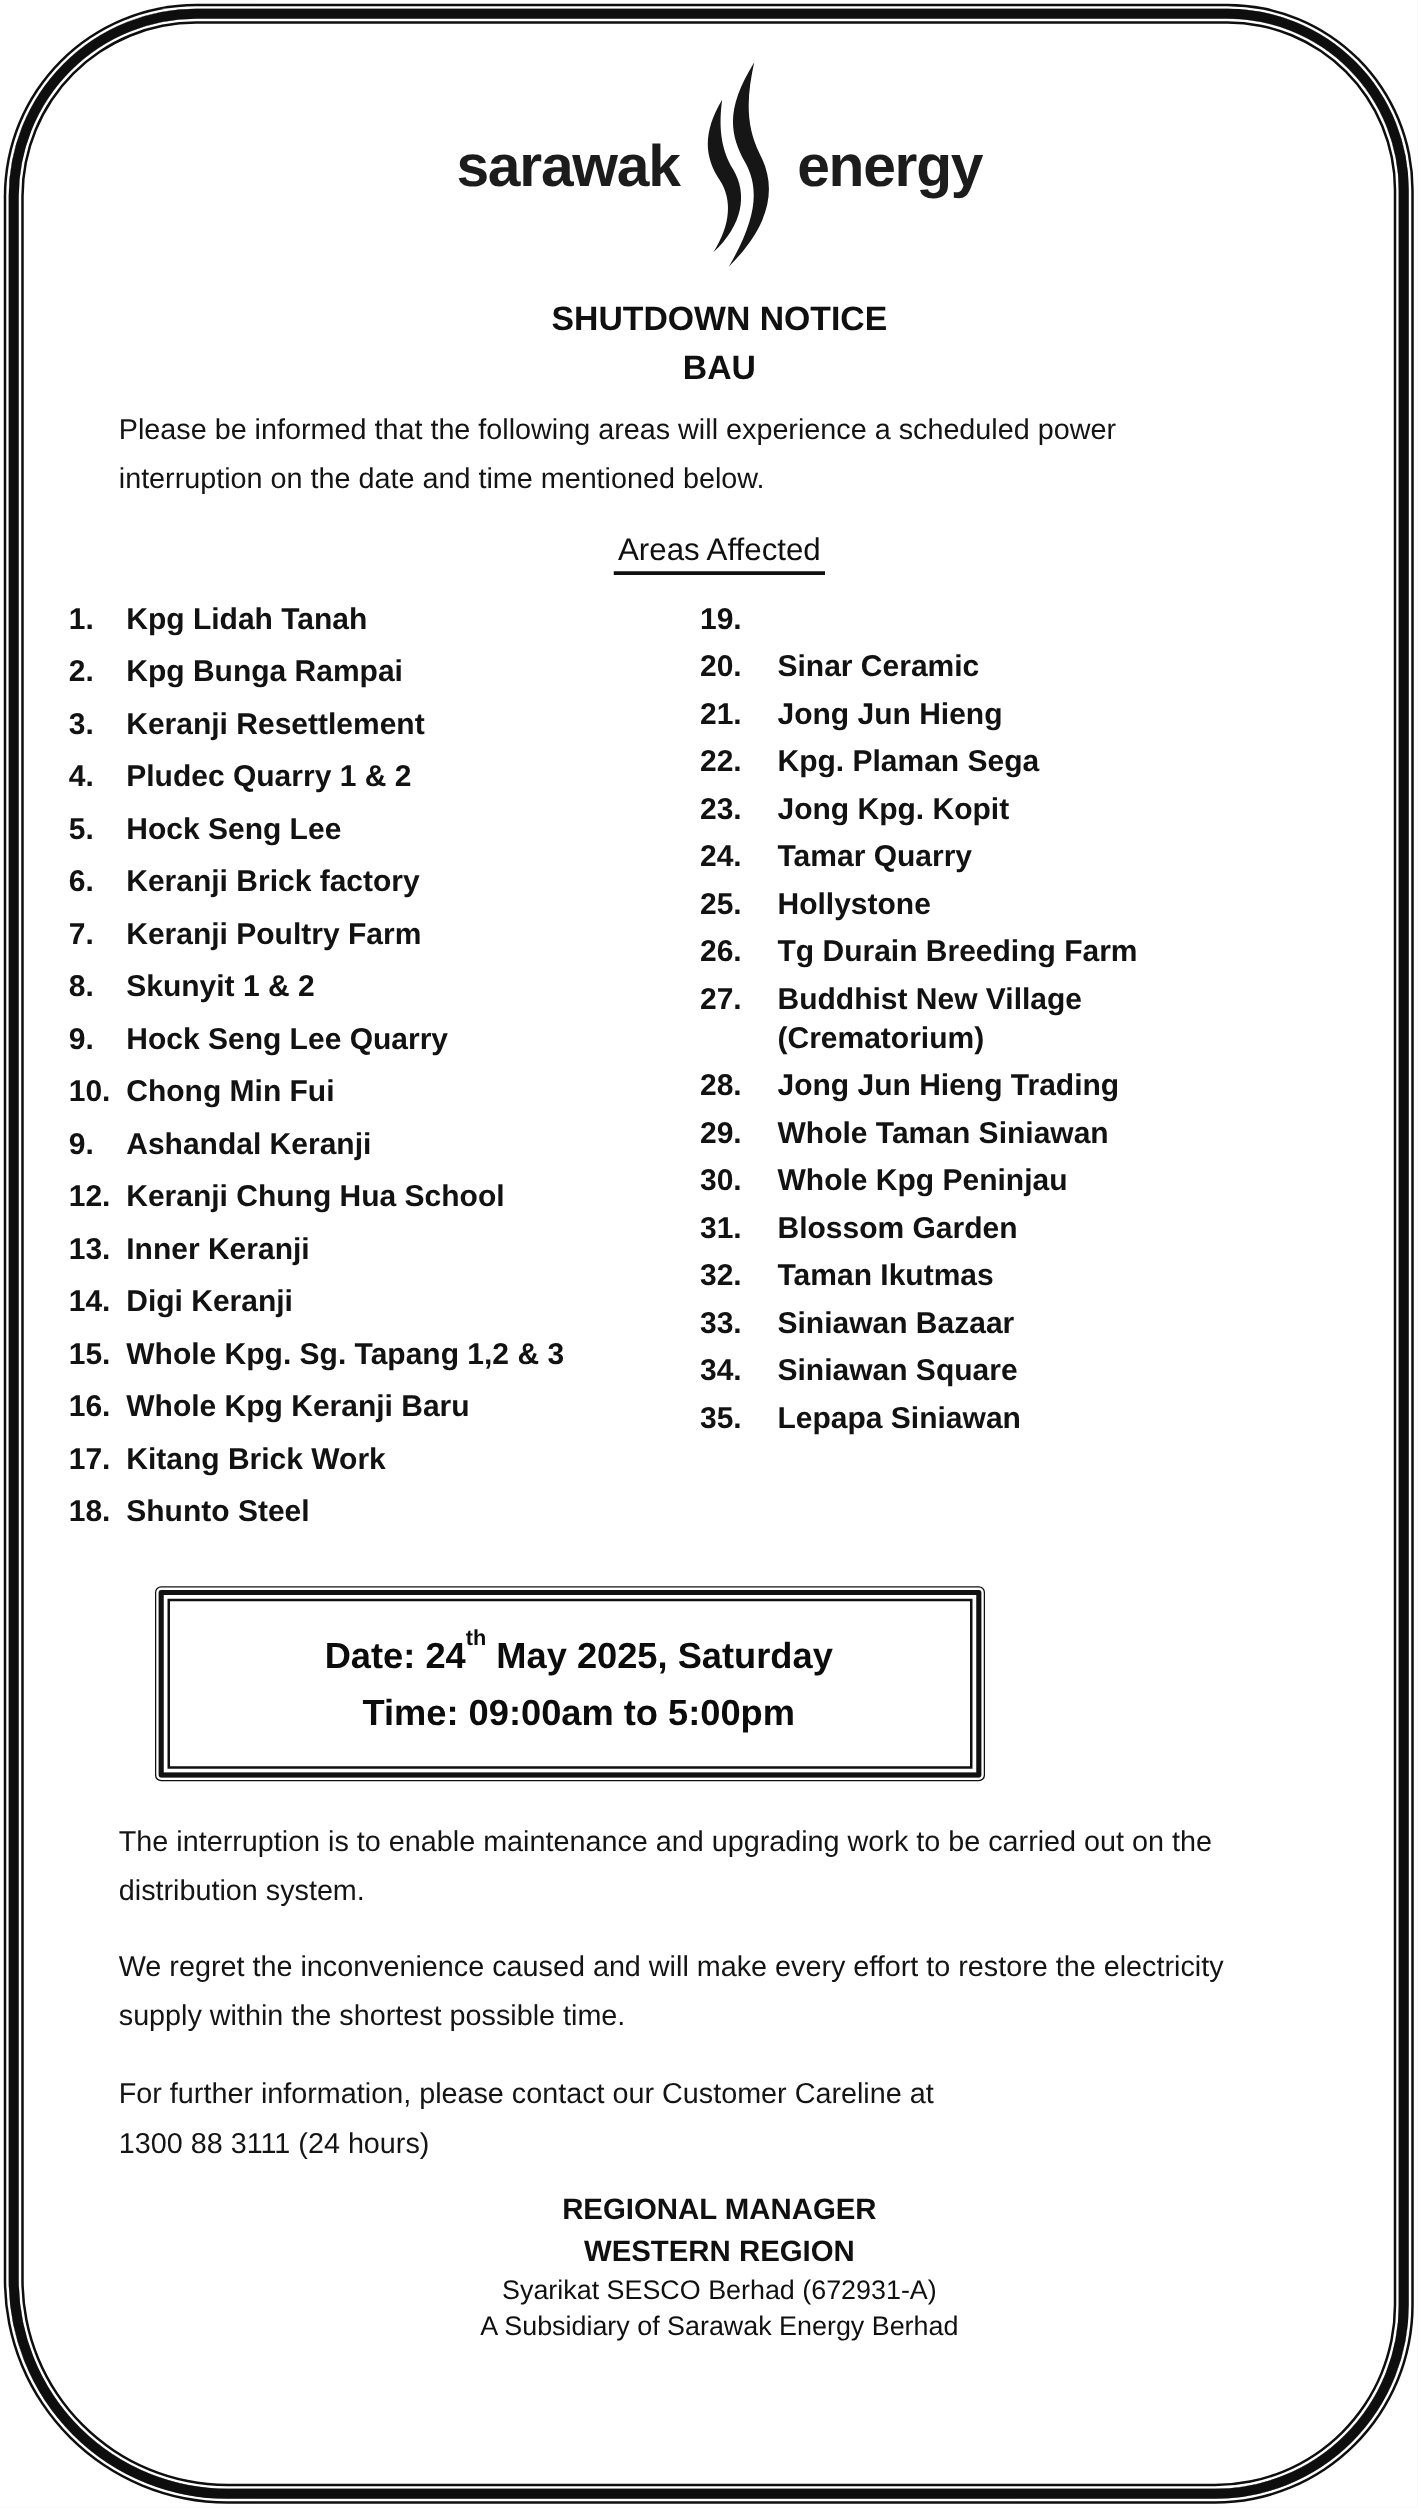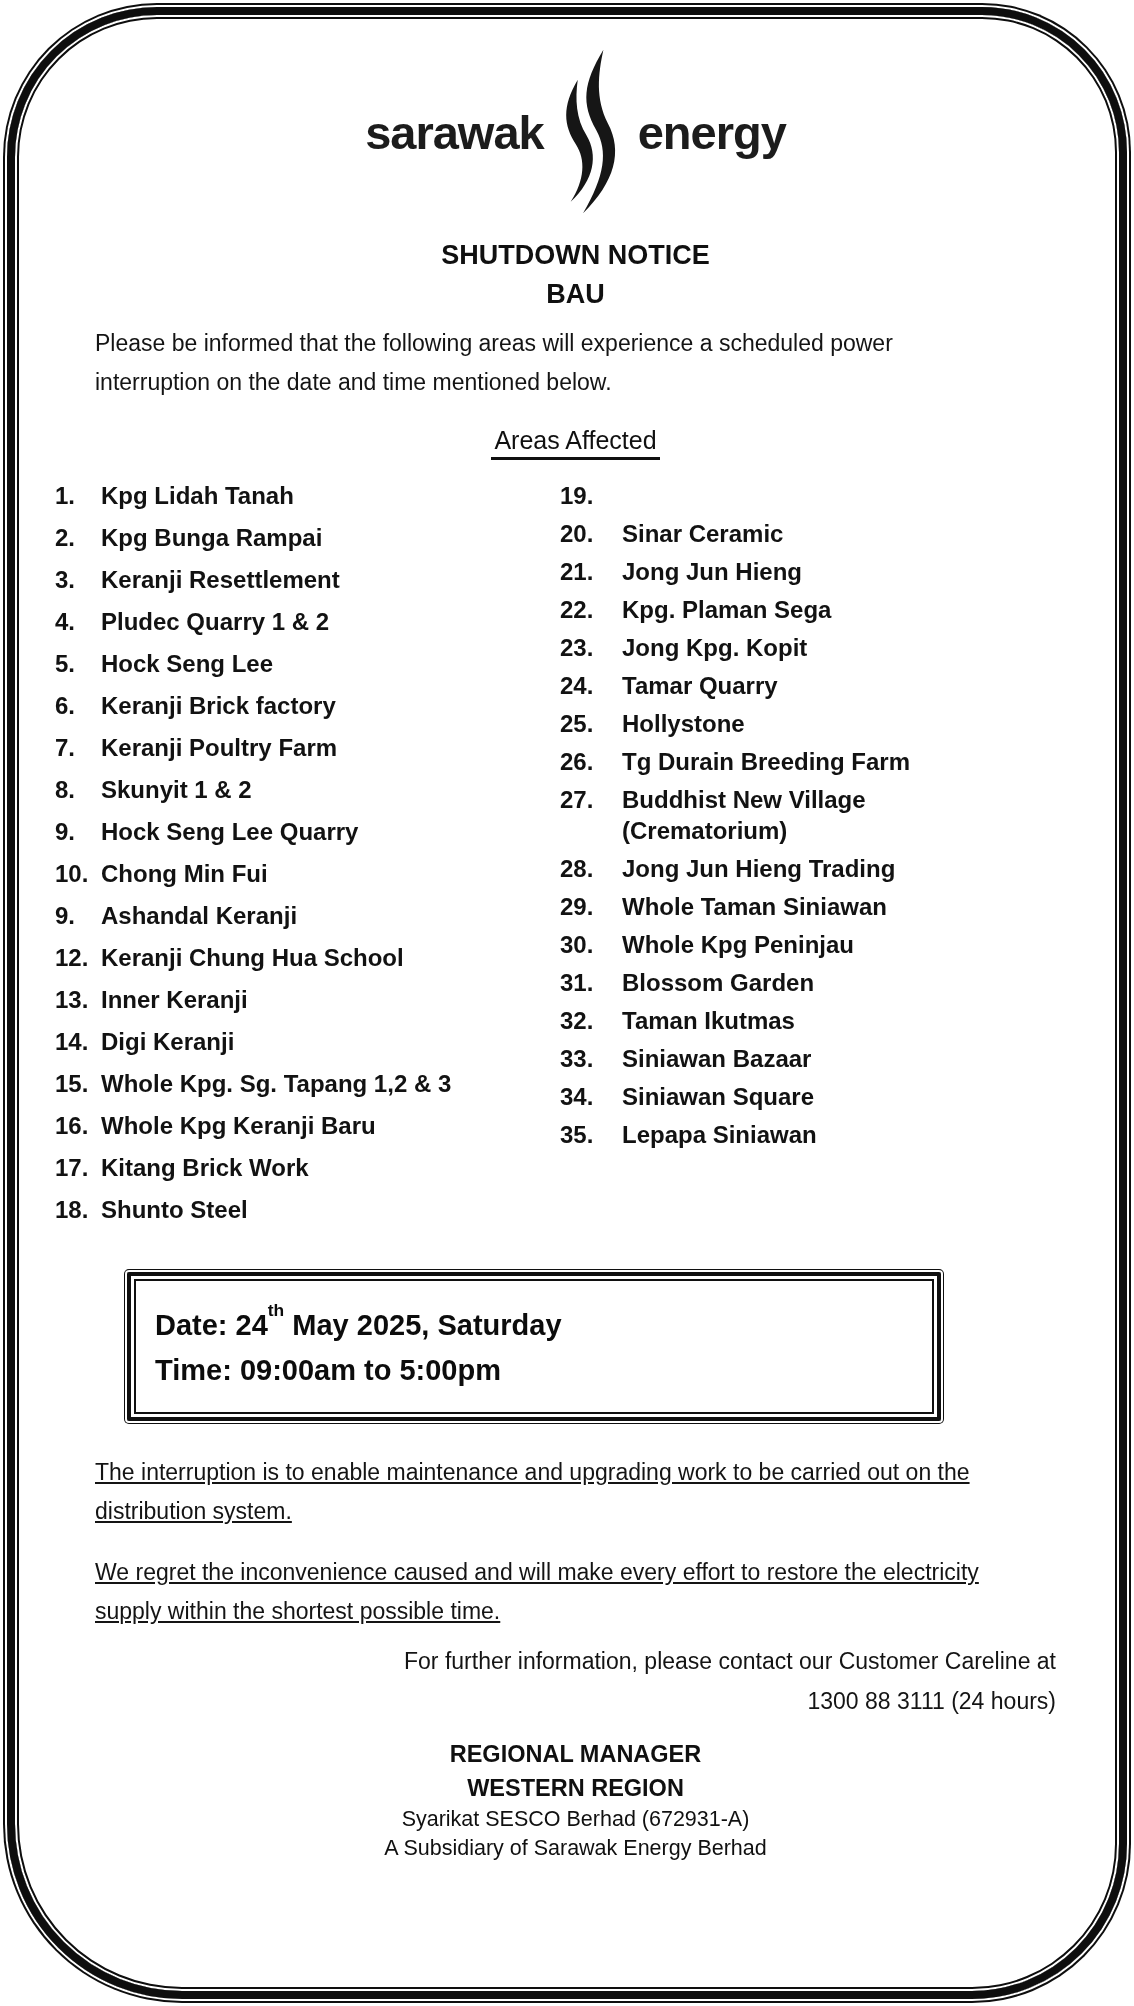--- a/index.html
+++ b/index.html
@@ -41,38 +41,38 @@
 
   
   .lists { display:grid; grid-template-columns:505px 1fr; margin:20px 0 0 -40px; }
   .item { display:grid; font-size:24px; font-weight:700; line-height:31px; color:#121212; }
   .list-left  .item { grid-template-columns:46px auto; margin-bottom:11px; }
   .list-right .item { grid-template-columns:62px auto; margin-bottom:7px; }
   .list-right .nm { max-width:352px; }
 
   
   .datebox {
-    margin:36px 0 0 32px; width:814px;
+    margin:36px 0 0 32px; width:658px;
     border:4px solid #101010; border-radius:2px;
     box-shadow:
       0 0 0 2px #ffffff,
       0 0 0 3px #101010,
       inset 0 0 0 3px #ffffff,
       inset 0 0 0 5px #101010;
-    padding:20px 10px 24px 24px; text-align:left;
+    padding:20px 10px 24px 24px; text-align:center;
   }
   .date-line { font-size:29px; font-weight:700; line-height:45px; color:#0c0c0c; }
   .date-line sup { font-size:60%; position:relative; top:-0.45em; }
 
-  .body-para { font-size:23px; line-height:39px; color:#141414; max-width:930px;text-decoration:underline; }
+  .body-para { font-size:23px; line-height:39px; color:#141414; max-width:930px; }
   .p1 { margin-top:32px; max-width:918px; }
   .p2 { margin-top:24px; line-height:49px; text-align:justify; max-width:922px; }
   .p3 { margin-top:22px; max-width:918px; }
 
-  .contact { margin-top:10px; text-align:right; font-size:23px; line-height:40px; color:#141414; }
+  .contact { margin-top:22px; text-align:left; font-size:23px; line-height:40px; color:#141414; }
 
   .footer { margin-top:16px; text-align:center; }
   .f-bold { font-size:23.5px; font-weight:700; line-height:34px; }
   .f-reg  { font-size:21.5px; line-height:29px; }
 </style>
 </head>
 <body>
 
 <div class="page">
   <div class="frame"></div>

